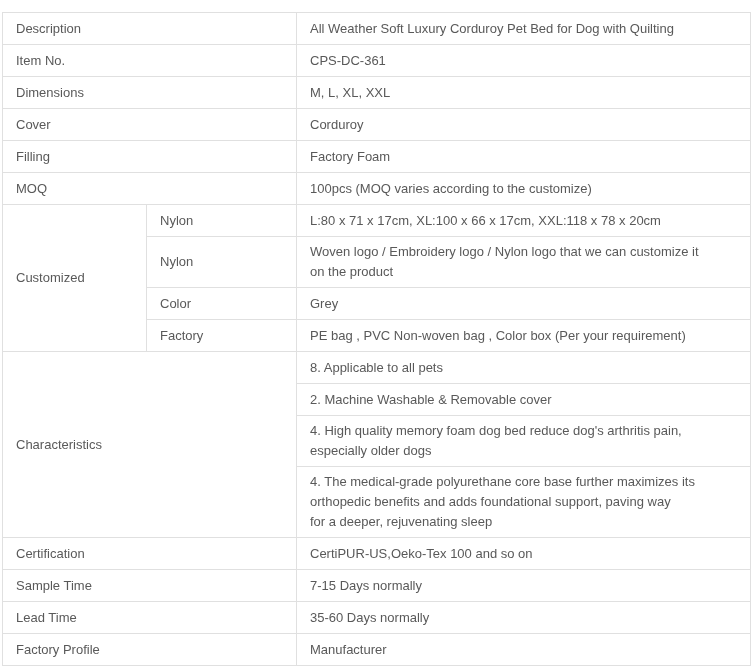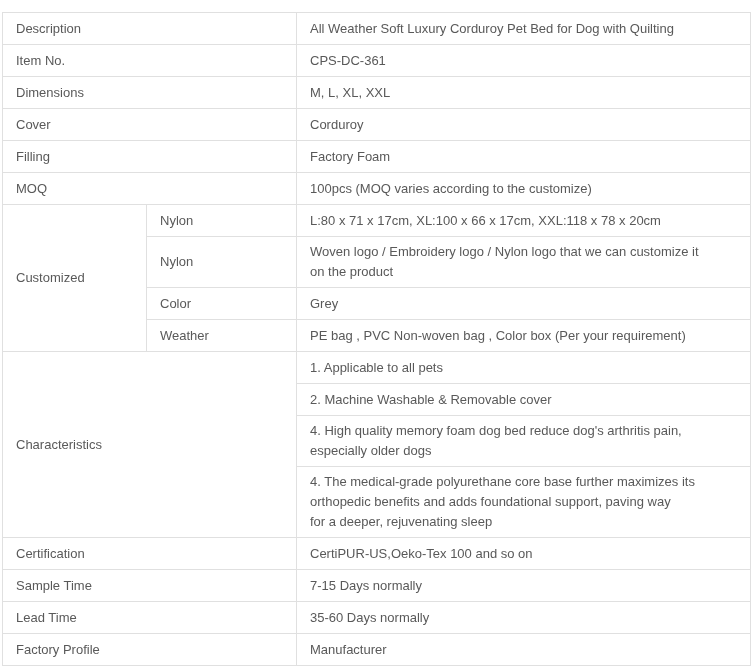--- a/index.html
+++ b/index.html
@@ -96,27 +96,27 @@
         <td class="val">Woven logo / Embroidery logo / Nylon logo that we can customize it
 on the product</td>
       </tr>
 
       <tr>
         <td class="lbl">Color</td>
         <td class="val">Grey</td>
       </tr>
 
       <tr>
-        <td class="lbl">Weather</td>
+        <td class="lbl">Factory</td>
         <td class="val">PE bag , PVC Non-woven bag , Color box (Per your requirement)</td>
       </tr>
 
       <tr>
         <td colspan="2" rowspan="4" class="lbl merged">Characteristics</td>
-        <td class="val">1. Applicable to all pets</td>
+        <td class="val">8. Applicable to all pets</td>
       </tr>
 
       <tr>
         <td class="val">2. Machine Washable &amp; Removable cover</td>
       </tr>
 
       <tr>
         <td class="val">4. High quality memory foam dog bed reduce dog's arthritis pain,
 especially older dogs</td>
       </tr>

